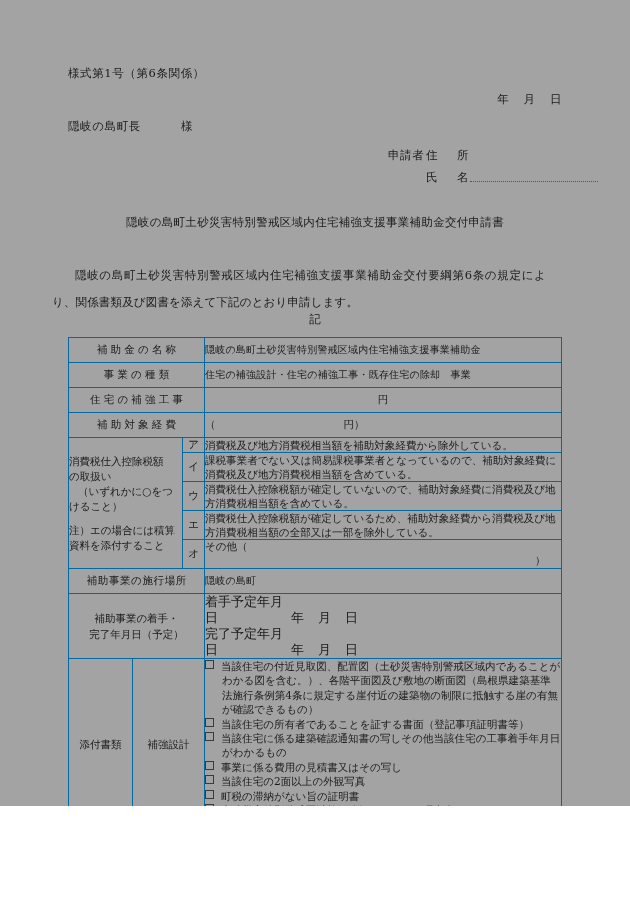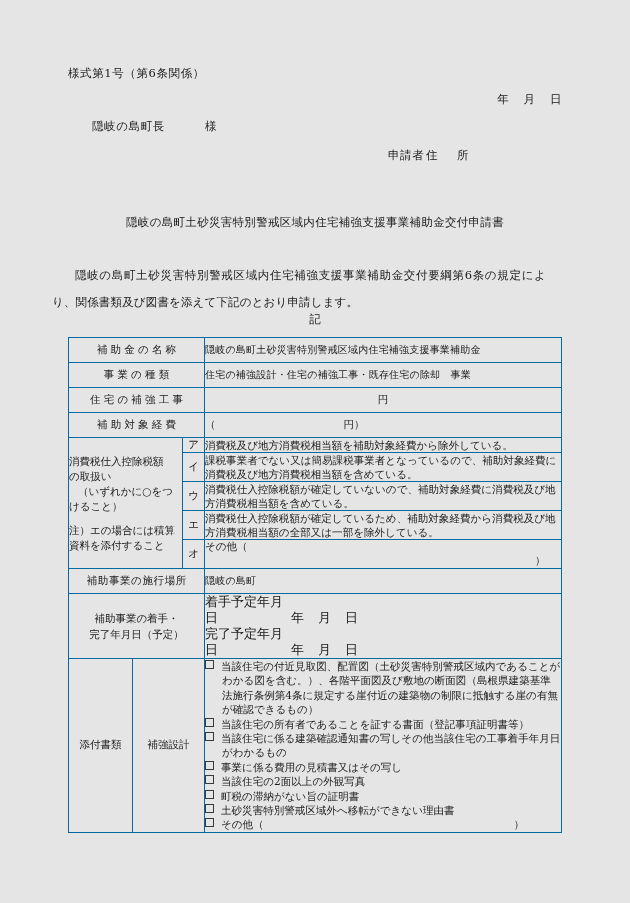--- a/index.html
+++ b/index.html
@@ -9,22 +9,22 @@
     background: #ffffff;
   }
   body {
     font-family: "DejaVu Serif", "Liberation Serif", serif;
     color: #1a1a1a;
     -webkit-font-smoothing: antialiased;
   }
   #page {
     position: relative;
     width: 630px;
-    height: 903px;
-    background: #e5e5e5;
+    height: 806px;
+    background: #a3a3a3;
     overflow: hidden;
     box-sizing: border-box;
   }
 
   
   .form-code {
     position: absolute;
     left: 68px;
     top: 66px;
     font-size: 11.5px;
@@ -42,21 +42,20 @@
   .date-line span { margin-left: 10px; }
   .date-line span:first-child { margin-left: 0; }
 
   .addressee {
     position: absolute;
     left: 68px;
     top: 119px;
     font-size: 11.5px;
     letter-spacing: 0.6px;
     white-space: nowrap;
-    margin-left: 24px;
   }
   .addressee .sama { margin-left: 40px; }
 
   .applicant-block {
     position: absolute;
     left: 388px;
     top: 144px;
     font-size: 11.5px;
     letter-spacing: 0.6px;
   }
@@ -251,20 +250,25 @@
   </div>
 
   <div class="addressee">
     <span>隠岐の島町長</span><span class="sama">様</span>
   </div>
 
   <div class="applicant-block">
     <div class="applicant-row">
       <span class="lbl-app">申請者</span>
       <span class="lbl-field">住　所</span>
+    </div>
+    <div class="applicant-row">
+      <span class="indent"></span>
+      <span class="lbl-field">氏　名</span>
+      <span class="dotted-rule"></span>
     </div>
   </div>
 
   <div class="doc-title">隠岐の島町土砂災害特別警戒区域内住宅補強支援事業補助金交付申請書</div>
 
   <div class="body-para">隠岐の島町土砂災害特別警戒区域内住宅補強支援事業補助金交付要綱第6条の規定により、関係書類及び図書を添えて下記のとおり申請します。</div>
 
   <div class="ki">記</div>
 
   <table class="form">

